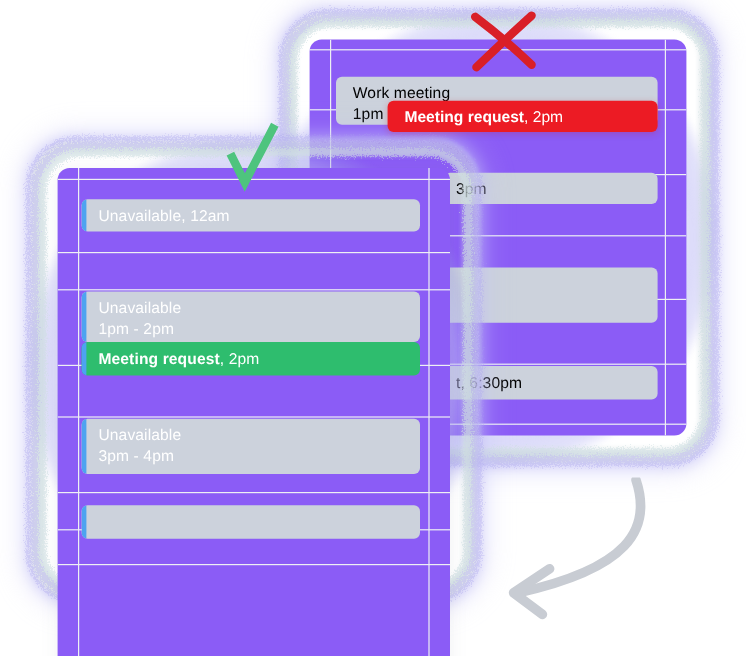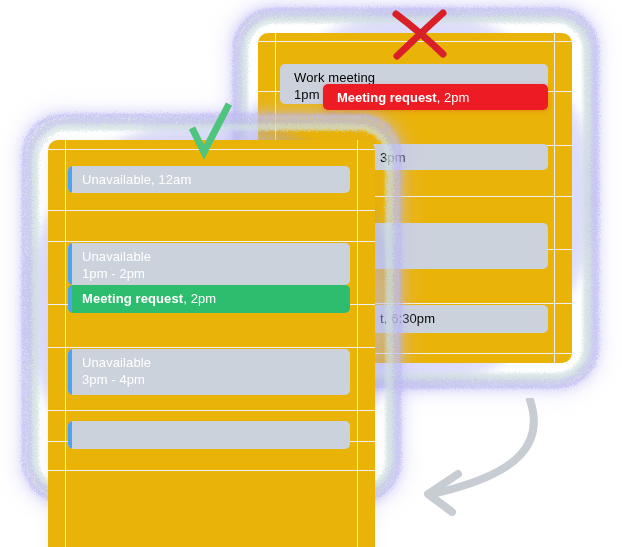--- a/index.html
+++ b/index.html
@@ -58,21 +58,21 @@
       inset 0 0 0 3px rgba(214,226,228,0.5);
     filter:blur(1.6px);
   }
   .speckle {
     position:absolute; pointer-events:none; opacity:.85;
   }
 
   
   .card {
     position:absolute;
-    background:#eab308;
+    background:#8b5cf6;
     overflow:hidden;
   }
   .card.back {
     left:258px; top:33px; width:314px; height:330px;
     border-radius:10px;
   }
   .card.front {
     left:48px; top:140px; width:327px; height:435px;
     border-radius:10px;
     box-shadow:0 2px 14px rgba(120,130,150,0.10);

